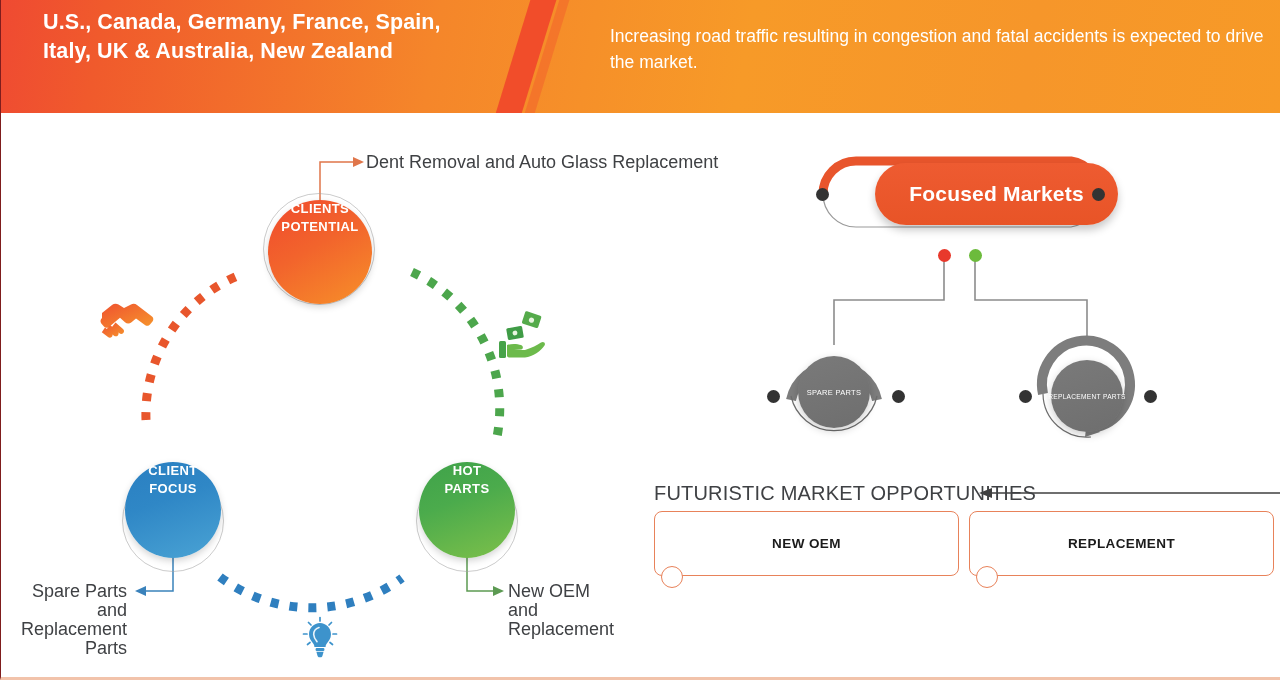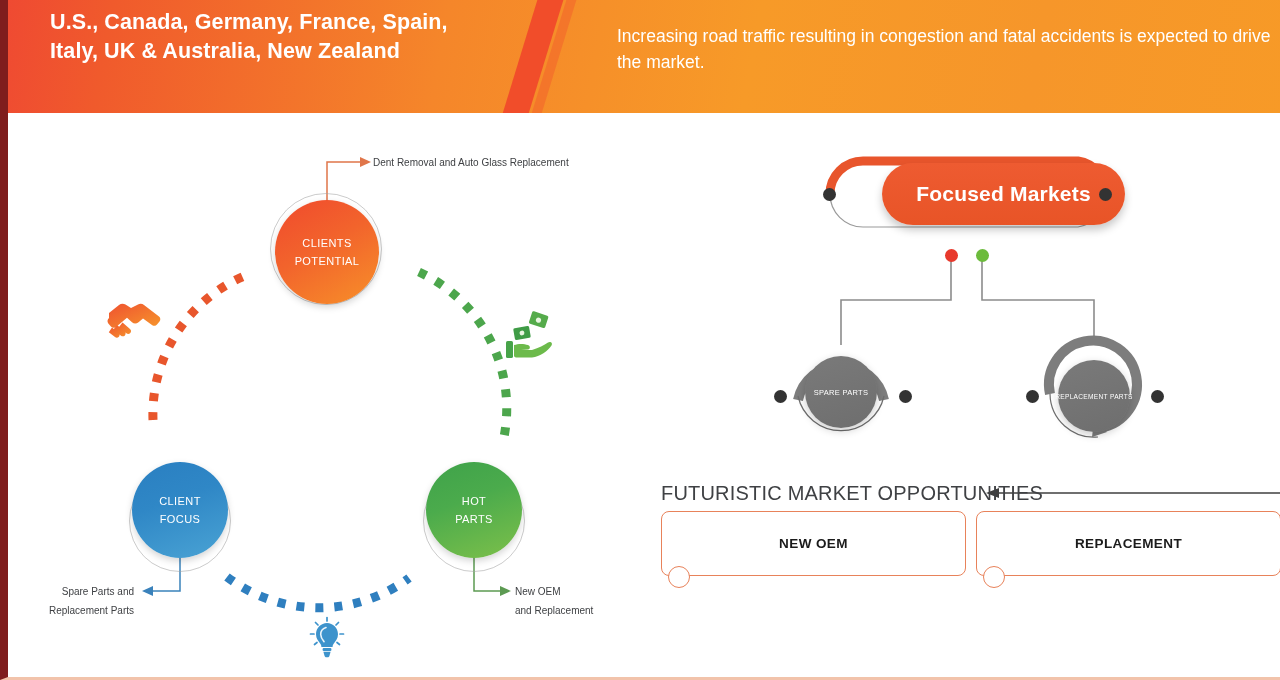--- a/index.html
+++ b/index.html
@@ -6,21 +6,21 @@
   body{
     width:1280px;height:680px;
     background:#ffffff;
     font-family:"Liberation Sans", sans-serif;
     overflow:hidden;
   }
   #root{
     position:relative;
     width:1280px;height:680px;
     box-sizing:border-box;
-    border-left:8px solid #7f1d1d;
+    border-left:1px solid #7f1d1d;
     border-bottom:3px solid #f2c3ab;
     background:#ffffff;
     overflow:hidden;
   }
 
   
   .header{
     position:absolute;left:0;top:0;width:1280px;height:113px;
     background:linear-gradient(100deg,#ef4a32 0%,#f05a2c 8%,#f5862a 34%,#f79a28 58%,#f6962a 80%,#f79a27 100%);
     overflow:hidden;
@@ -44,24 +44,25 @@
   }
   .hdr-left div{white-space:nowrap;}
   .hdr-right{
     position:absolute;left:609px;top:23px;width:680px;
     color:#ffffff;font-size:17.5px;line-height:26px;font-weight:400;
   }
 
   
   .bubble{
     position:absolute;border-radius:50%;
-    display:flex;align-items:center;justify-content:center;
-    text-align:center;color:#fff;font-size:11px;line-height:18px;
+    display:flex;justify-content:center;
+    text-align:center;color:#fff;font-size:13px;line-height:18px;
     letter-spacing:.4px;
     box-shadow:0 3px 7px rgba(0,0,0,.17);
+    font-weight:bold;
   }
   .bubble span{display:block;}
   .bubble-ring{
     position:absolute;border-radius:50%;
     border:1.4px solid rgba(160,160,160,.55);
     box-sizing:border-box;
     background:transparent;
   }
 
   #b-clients{
@@ -75,21 +76,21 @@
     background:linear-gradient(160deg,#2a7fc1 0%,#2f87c6 40%,#4aa3d4 100%);
   }
   #b-client-focus-ring{left:121px;top:470px;width:102px;height:102px;}
 
   #b-hot-bets{
     left:418px;top:462px;width:96px;height:96px;
     background:linear-gradient(160deg,#3fa24a 0%,#4bab4c 40%,#7dc04a 100%);
   }
   #b-hot-bets-ring{left:415px;top:470px;width:102px;height:102px;}
   .label-txt{
-    position:absolute;color:#3f4144;font-size:10px;line-height:19px;
+    position:absolute;color:#3f4144;font-size:18px;line-height:19px;
     white-space:nowrap;
   }
 
   
   .fm-pill{
     position:absolute;left:874px;top:163px;width:243px;height:62px;
     background:linear-gradient(180deg,#ee5b31 0%,#e85427 100%);
     border-radius:32px;
     display:flex;align-items:center;justify-content:center;
     color:#ffffff;font-size:21px;font-weight:bold;letter-spacing:.2px;

